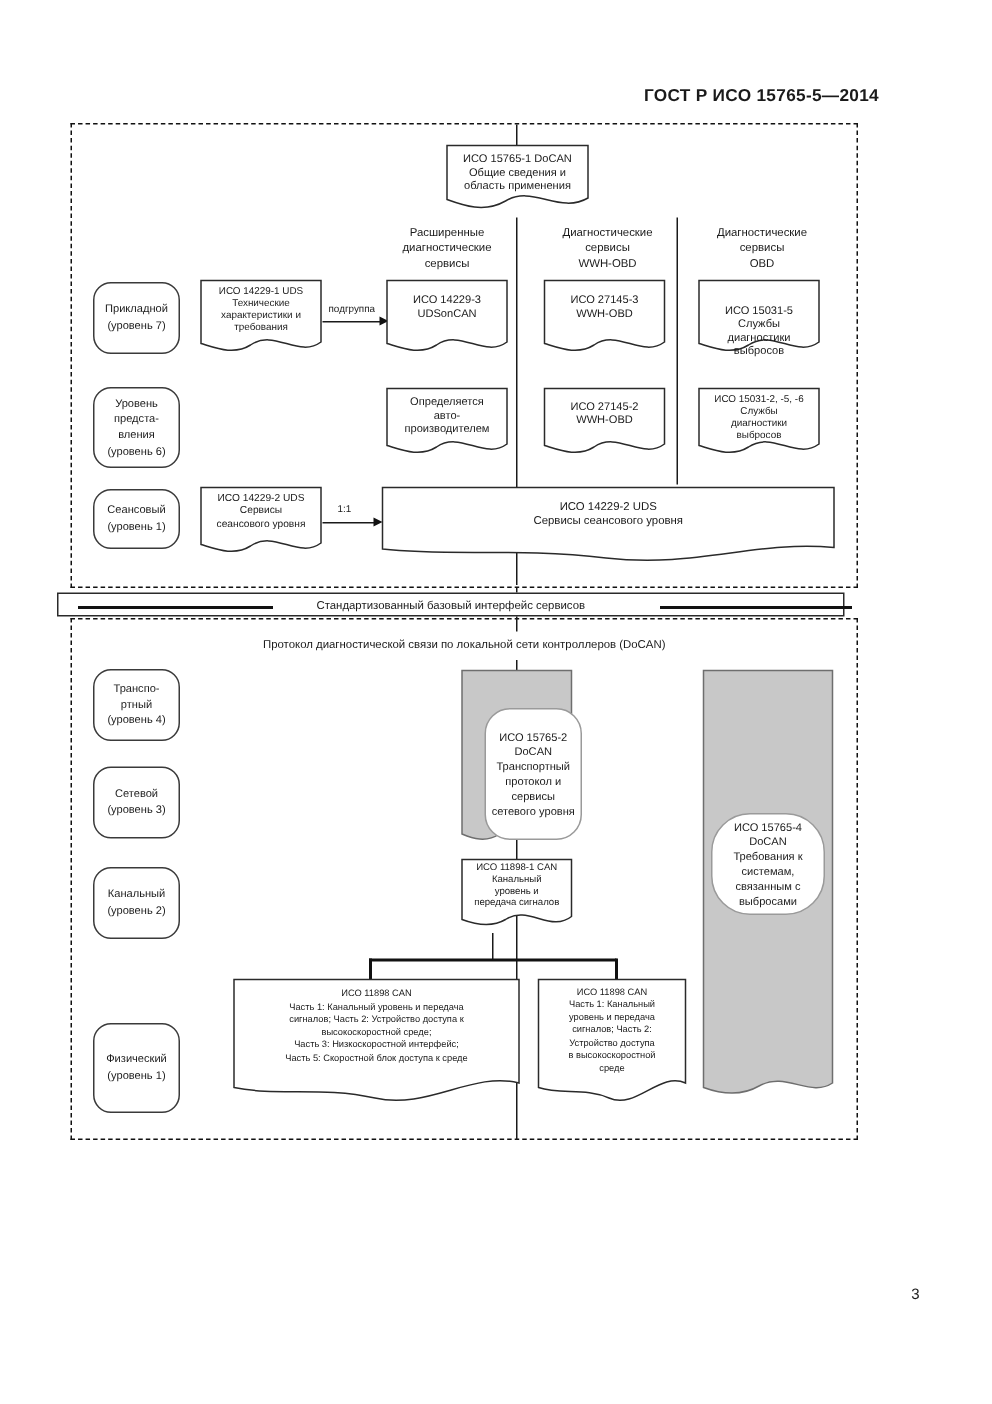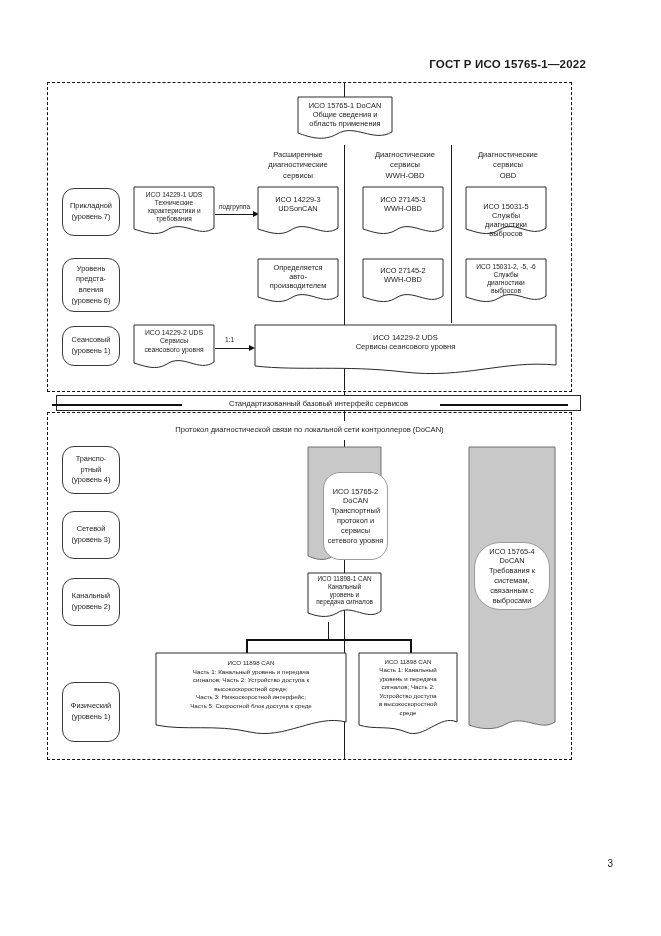--- a/index.html
+++ b/index.html
@@ -88,21 +88,21 @@
   }
   .folio{
     position:absolute;right:48px;top:858px;font-size:10px;
   }
 </style>
 </head>
 <body>
 
 <div class="page">
 
-  <div class="doc-header">ГОСТ Р ИСО 15765-1—2022</div>
+  <div class="doc-header">ГОСТ Р ИСО 15765-5—2014</div>
 
   <div class="dash-frame" id="upper-frame"></div>
 
   <div class="ln v" style="left:344px;top:83px;height:14px;"></div>
 
   <div class="doc-box" id="root-box" style="left:297px;top:96px;width:96px;height:46px;font-size:7.4px;">
     <svg width="96" height="46" viewBox="0 0 96 46">
       <path d="M1,1 L95,1 L95,36 C76,47 58,27 40,38 C26,46 12,41 1,37 Z" fill="#ffffff" stroke="#2a2a2a" stroke-width="1"></path>
     </svg>
     <div class="inner">
@@ -254,21 +254,21 @@
     <svg width="303" height="52" viewBox="0 0 303 52">
       <path d="M1,1 L302,1 L302,41 C250,36 210,55 150,48 C90,41 45,47 1,42 Z" fill="#ffffff" stroke="#2a2a2a" stroke-width="1"></path>
     </svg>
     <div class="inner" style="padding-top:9px;">
       <div>ИСО 14229-2 UDS</div>
       <div>Сервисы сеансового уровня</div>
     </div>
   </div>
 
   <div class="ln v" style="left:344px;top:392px;height:6px;"></div>
-  <div class="iface-bar" style="left:56px;top:395px;width:525px;height:16px;align-items:center;">
+  <div class="iface-bar" style="left:38px;top:395px;width:525px;height:16px;align-items:center;">
     <span>Стандартизованный базовый интерфейс сервисов</span>
   </div>
   <div class="ln thick h" style="left:52px;top:404px;width:130px;height:2px;"></div>
   <div class="ln thick h" style="left:440px;top:404px;width:128px;height:2px;"></div>
 
   <div class="dash-frame" id="lower-frame"></div>
   <div class="ln v" style="left:344px;top:411px;height:10px;"></div>
 
   <div class="lower-title" style="left:47px;top:425px;width:525px;">Протокол диагностической связи по локальной сети контроллеров (DoCAN)</div>
 

